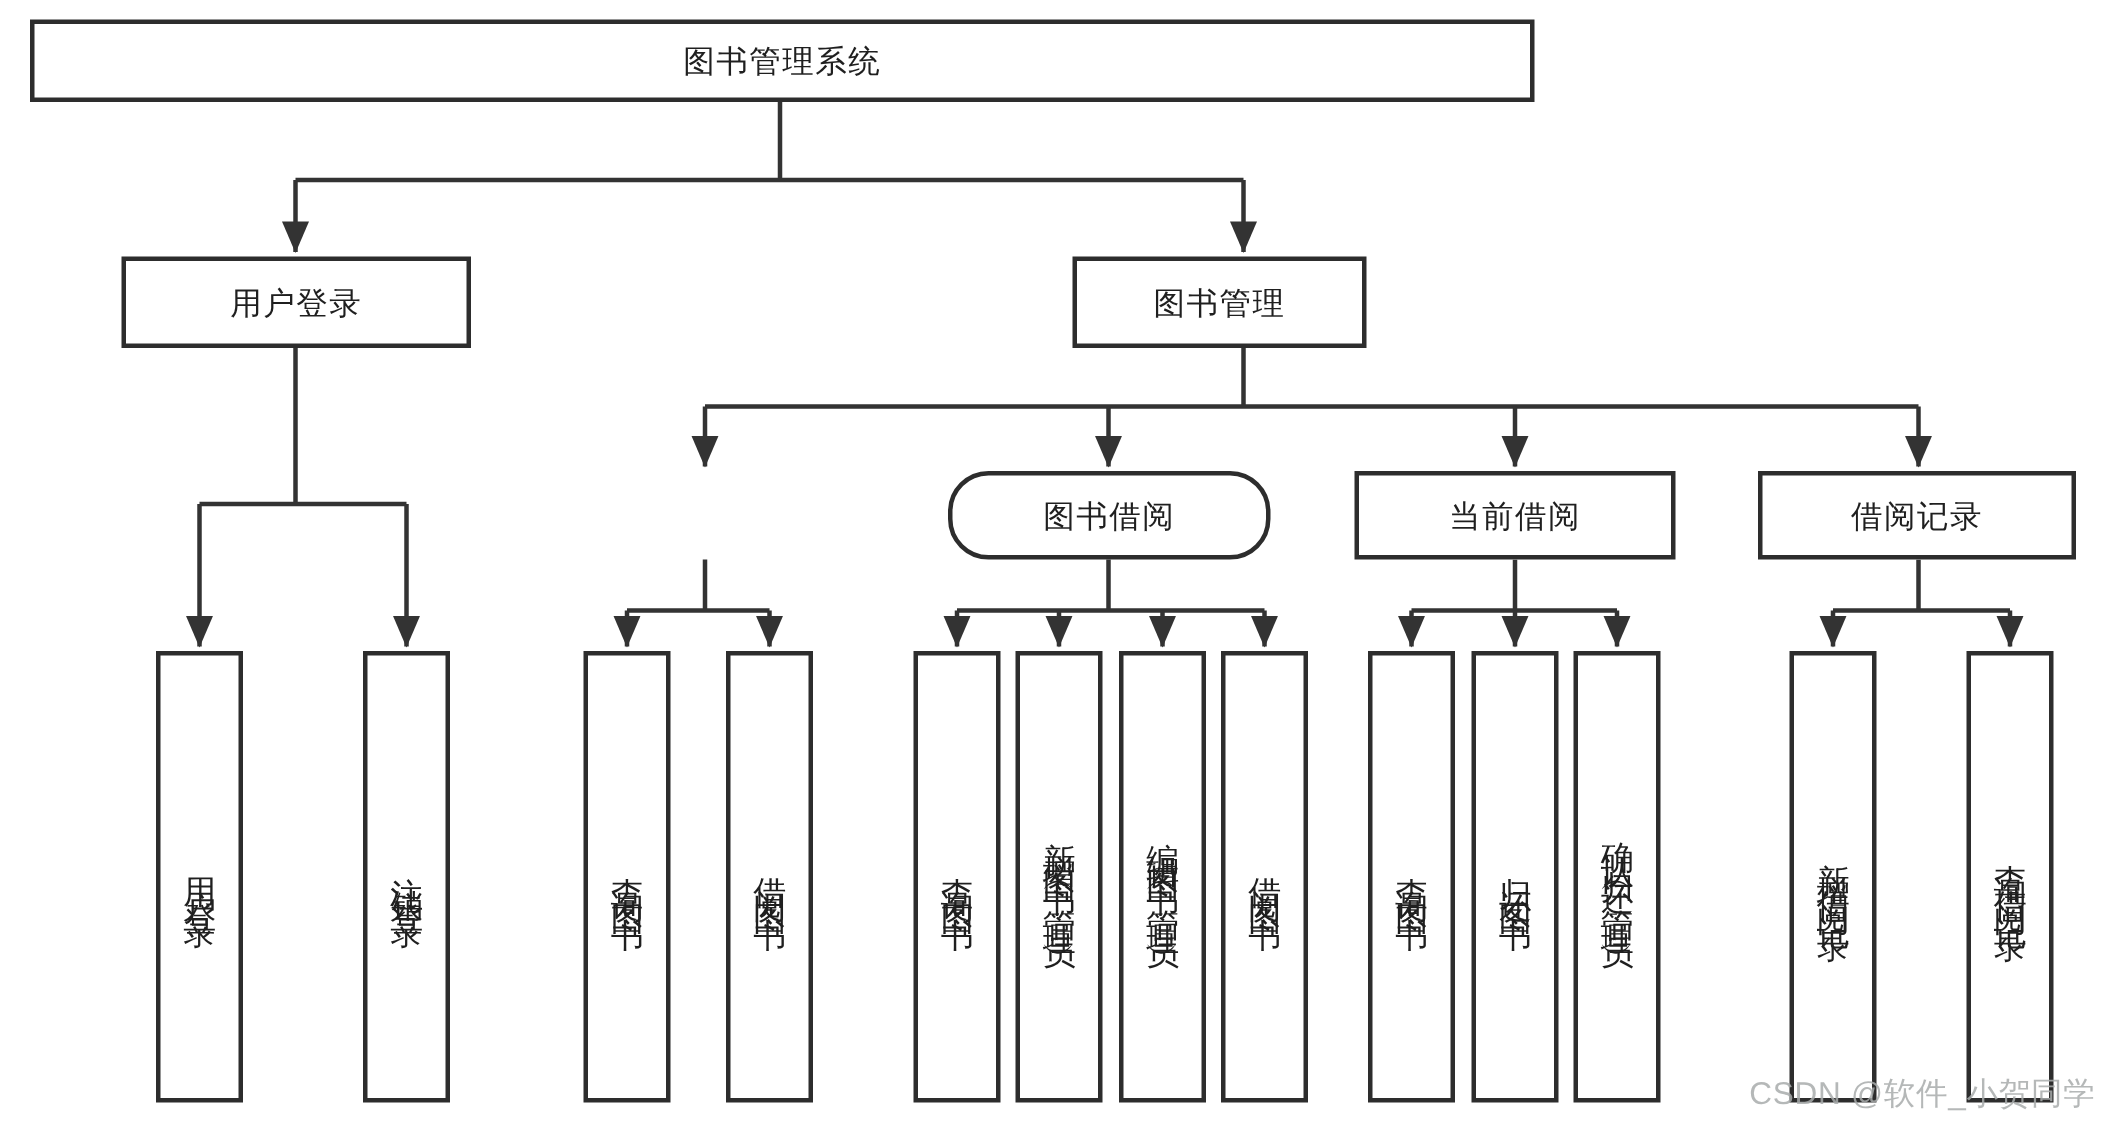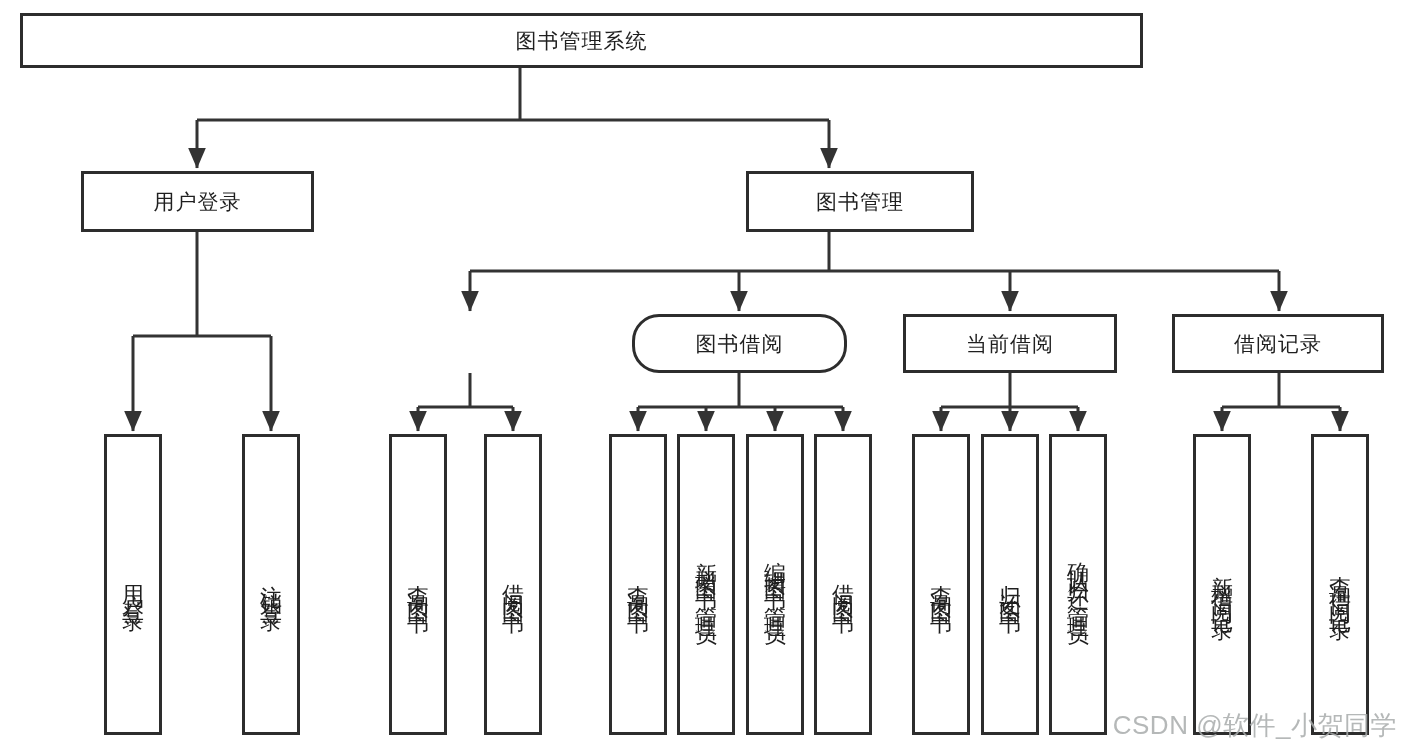--- a/index.html
+++ b/index.html
@@ -47,21 +47,21 @@
     text-orientation: mixed;
     font-size: 22px;
     line-height: 1.1;
     letter-spacing: 9px;
     white-space: nowrap;
   }
   .watermark {
     position: absolute;
     right: 8px;
     bottom: 4px;
-    font-size: 26px;
+    font-size: 21px;
     color: rgba(168, 172, 172, 0.85);
     letter-spacing: 0.5px;
     z-index: 10;
     white-space: nowrap;
   }
 </style>
 </head>
 <body>
 
 <div class="canvas">
@@ -102,28 +102,28 @@
       <line x1="941" y1="407" x2="941" y2="431" marker-end="url(#arrow)"></line>
       <line x1="1010" y1="407" x2="1010" y2="431" marker-end="url(#arrow)"></line>
       <line x1="1078" y1="407" x2="1078" y2="431" marker-end="url(#arrow)"></line>
 
       <path d="M1279,373 V407 M1222,407 H1340"></path>
       <line x1="1222" y1="407" x2="1222" y2="431" marker-end="url(#arrow)"></line>
       <line x1="1340" y1="407" x2="1340" y2="431" marker-end="url(#arrow)"></line>
     </g>
   </svg>
 
-  <div class="node" style="left:20px; top:13px; width:1123px; height:55px;">
+  <div class="node" style="left:20px; top:13px; width:1003px; height:55px;">
     <span class="hlabel">图书管理系统</span>
   </div>
 
   <div class="node" style="left:81px; top:171px; width:233px; height:61px;">
     <span class="hlabel">用户登录</span>
   </div>
-  <div class="node" style="left:746px; top:171px; width:228px; height:61px;">
+  <div class="node" style="left:715px; top:171px; width:196px; height:61px;">
     <span class="hlabel">图书管理</span>
   </div>
 
   <div class="node" style="left:632px; top:314px; width:215px; height:59px;border-radius:27px;">
     <span class="hlabel">图书借阅</span>
   </div>
   <div class="node" style="left:903px; top:314px; width:214px; height:59px;">
     <span class="hlabel">当前借阅</span>
   </div>
   <div class="node" style="left:1172px; top:314px; width:212px; height:59px;">

